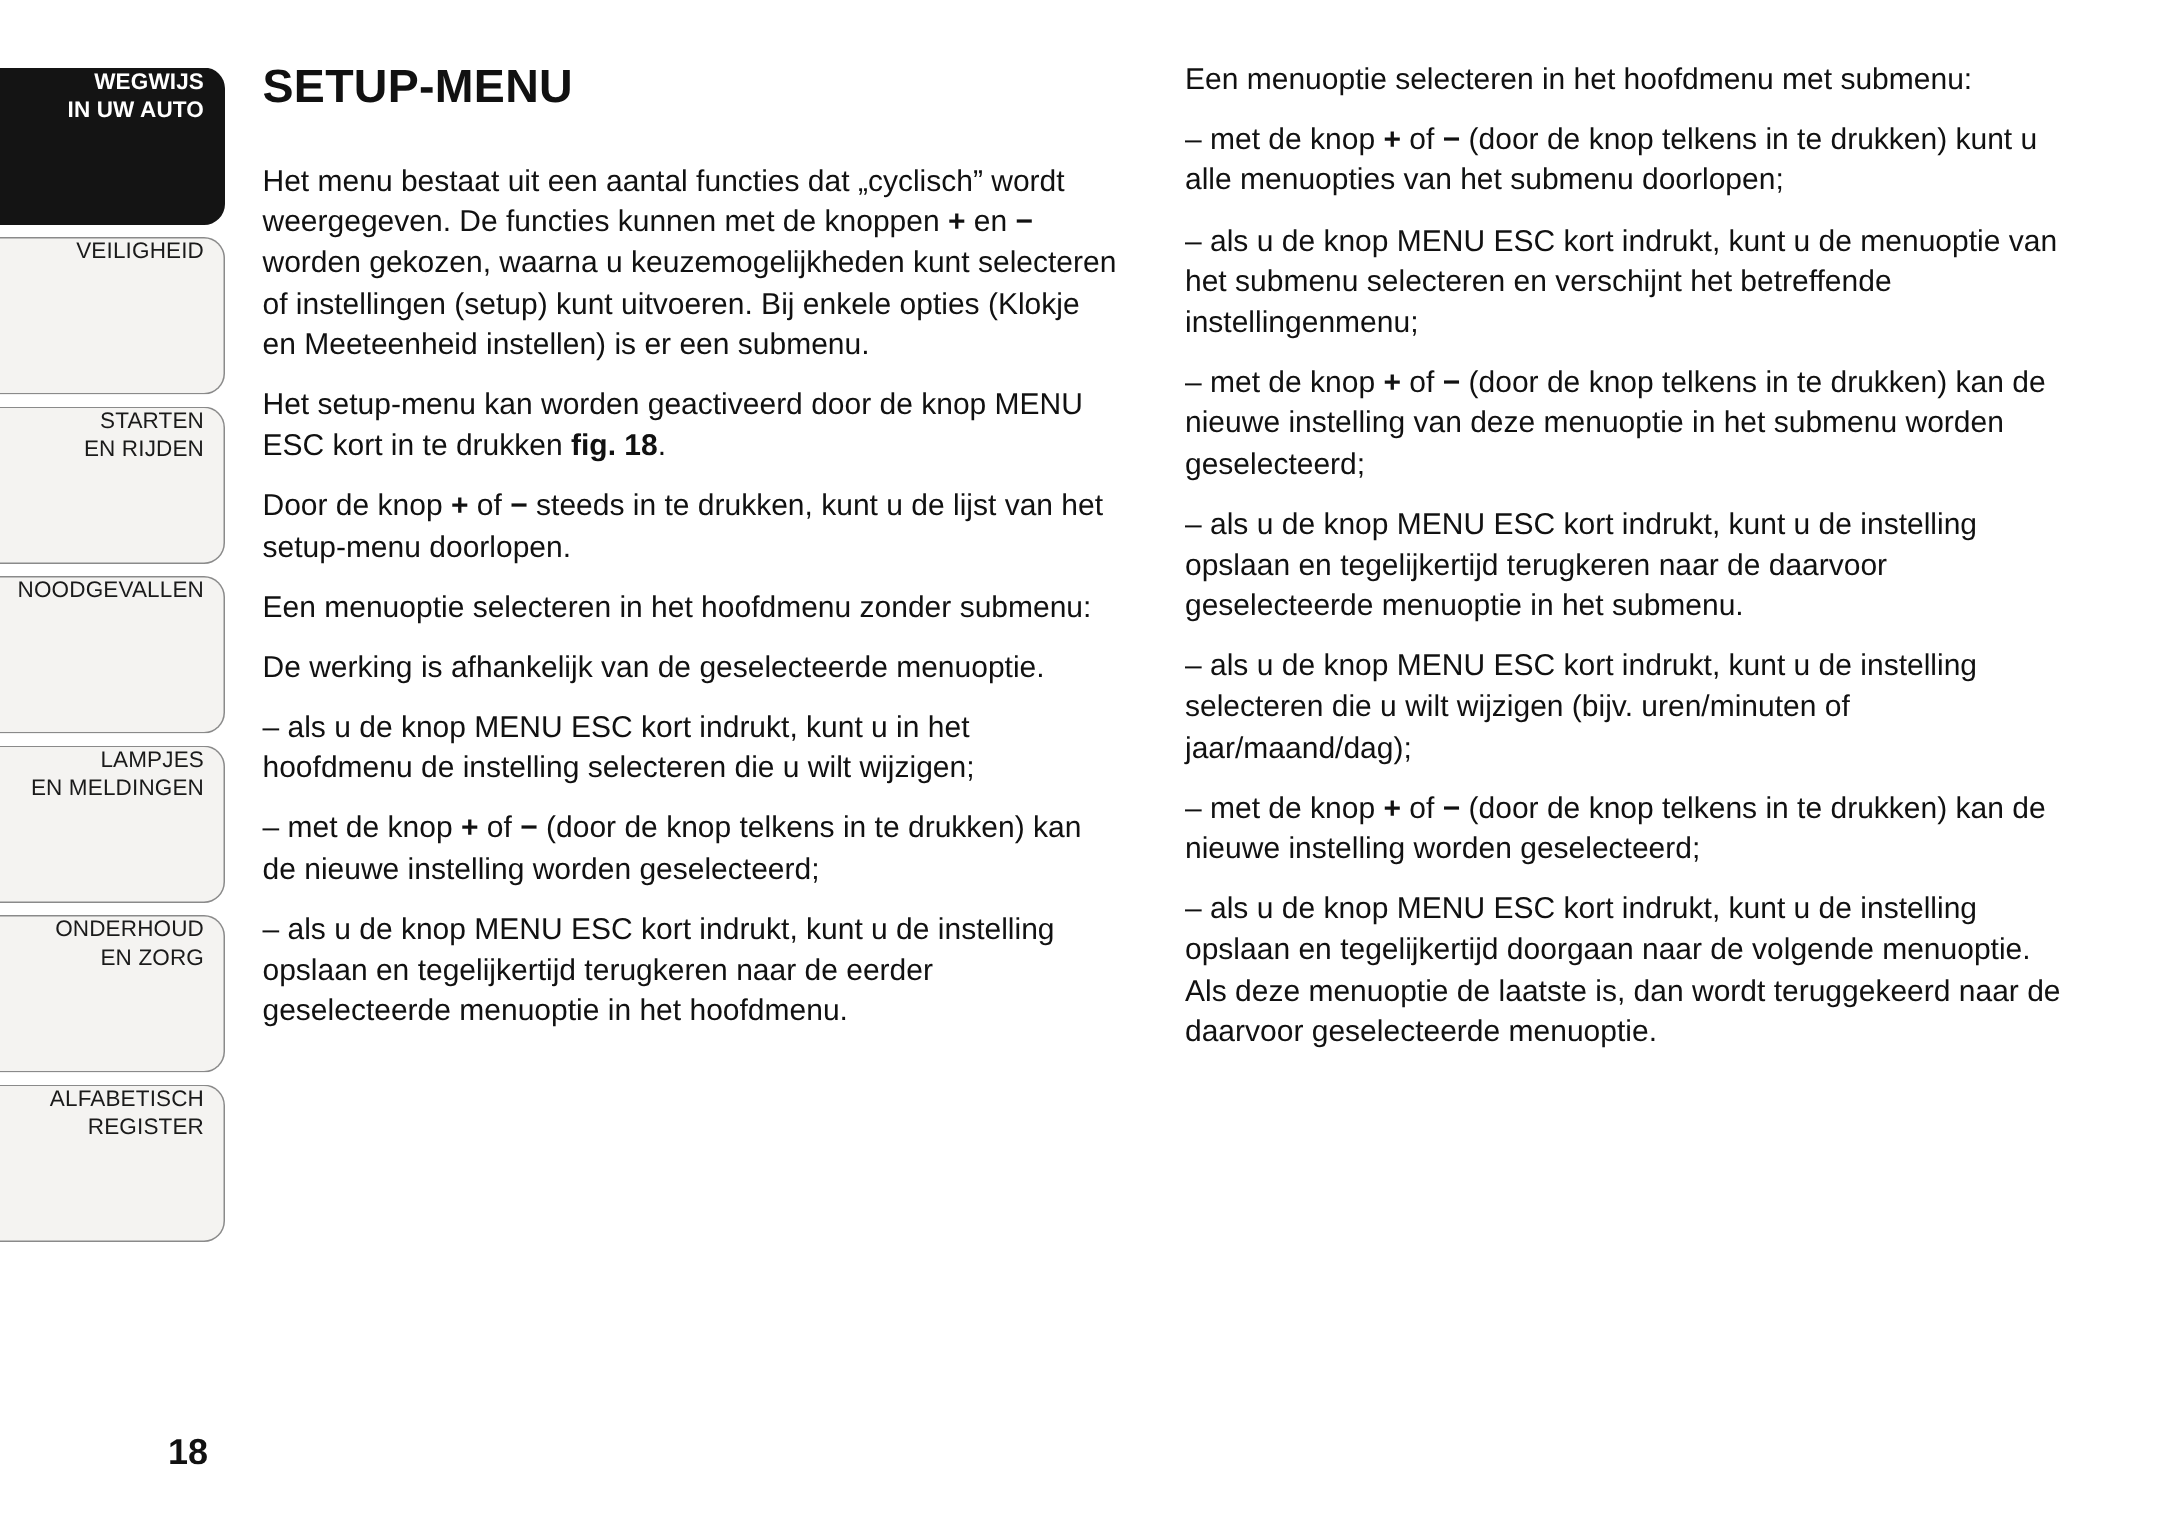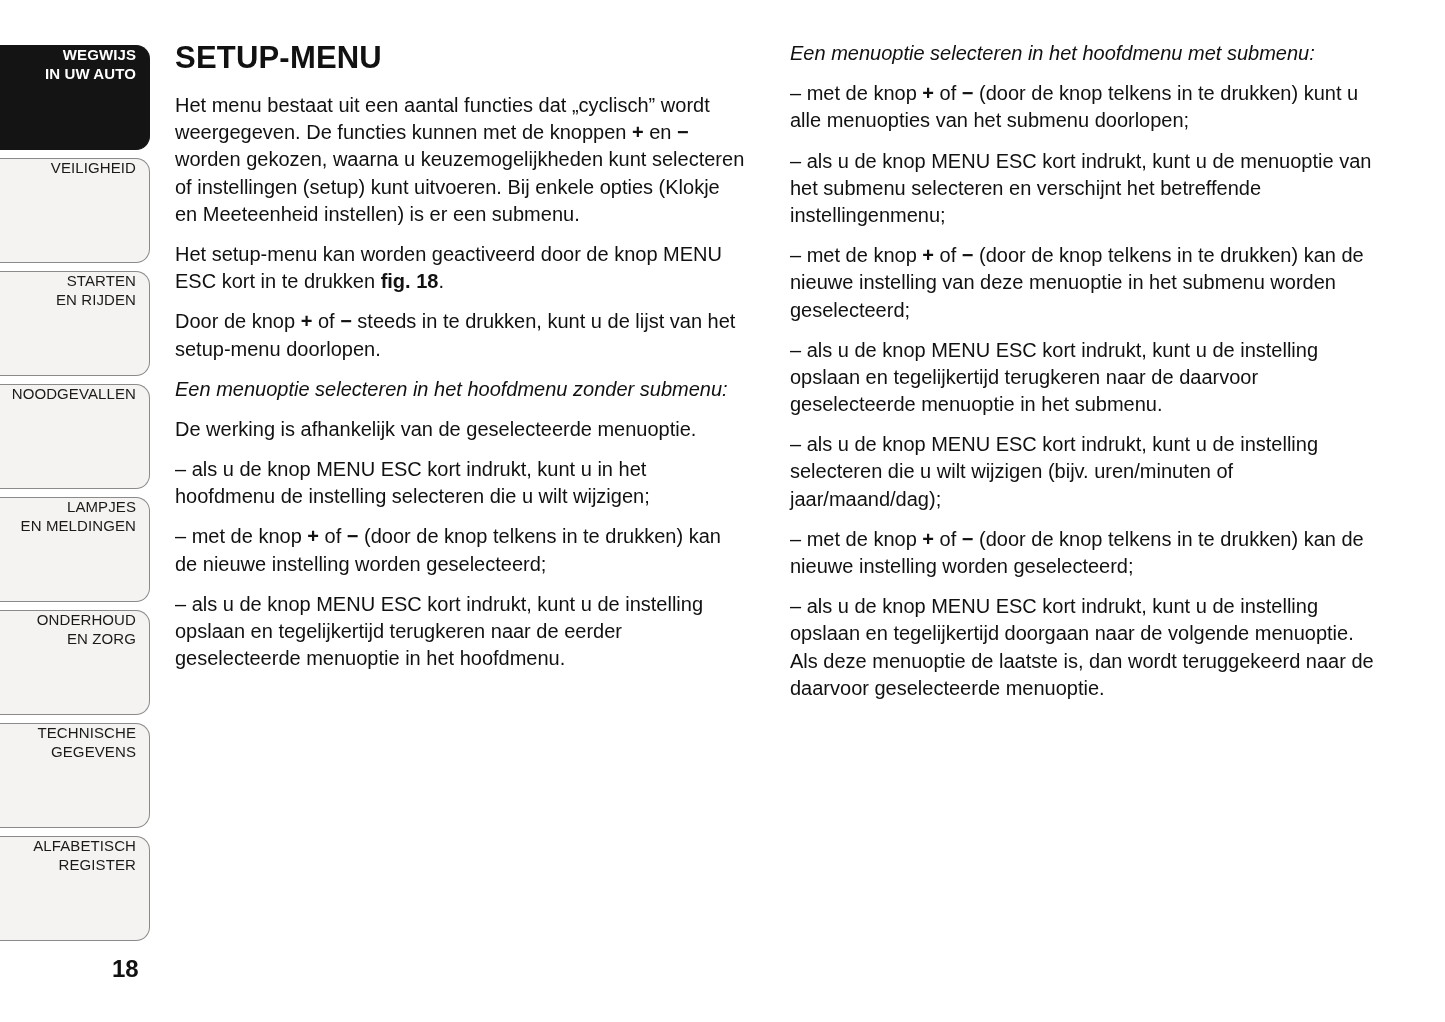--- a/index.html
+++ b/index.html
@@ -73,31 +73,30 @@
   .col-right {
     position: absolute;
     left: 790px;
     top: 40px;
     width: 592px;
   }
   .doc-title {
     font-size: 31px;
     font-weight: 800;
     letter-spacing: 0.2px;
-    margin: 0 0 16px 0;
+    margin: 0 0 32px 0;
     color: #111111;
   }
   p.para {
     font-size: 20px;
     line-height: 1.36;
     margin: 0 0 13px 0;
     color: #111111;
   }
   p.para.italic {
-    font-style: italic;
     margin-top: 6px;
   }
   .seg-b { font-weight: bold; }
 </style>
 </head>
 <body>
 
 <div class="page">
 
   <div class="sidebar">
@@ -115,24 +114,20 @@
     <div class="tab">
       <span class="tab-label">NOODGEVALLEN</span>
     </div>
     <div class="tab">
       <span class="tab-label">LAMPJES
 EN MELDINGEN</span>
     </div>
     <div class="tab">
       <span class="tab-label">ONDERHOUD
 EN ZORG</span>
-    </div>
-    <div class="tab">
-      <span class="tab-label">TECHNISCHE
-GEGEVENS</span>
     </div>
     <div class="tab">
       <span class="tab-label">ALFABETISCH
 REGISTER</span>
     </div>
   </div>
 
   <div class="page-number">18</div>
 
   <div class="col-left">

